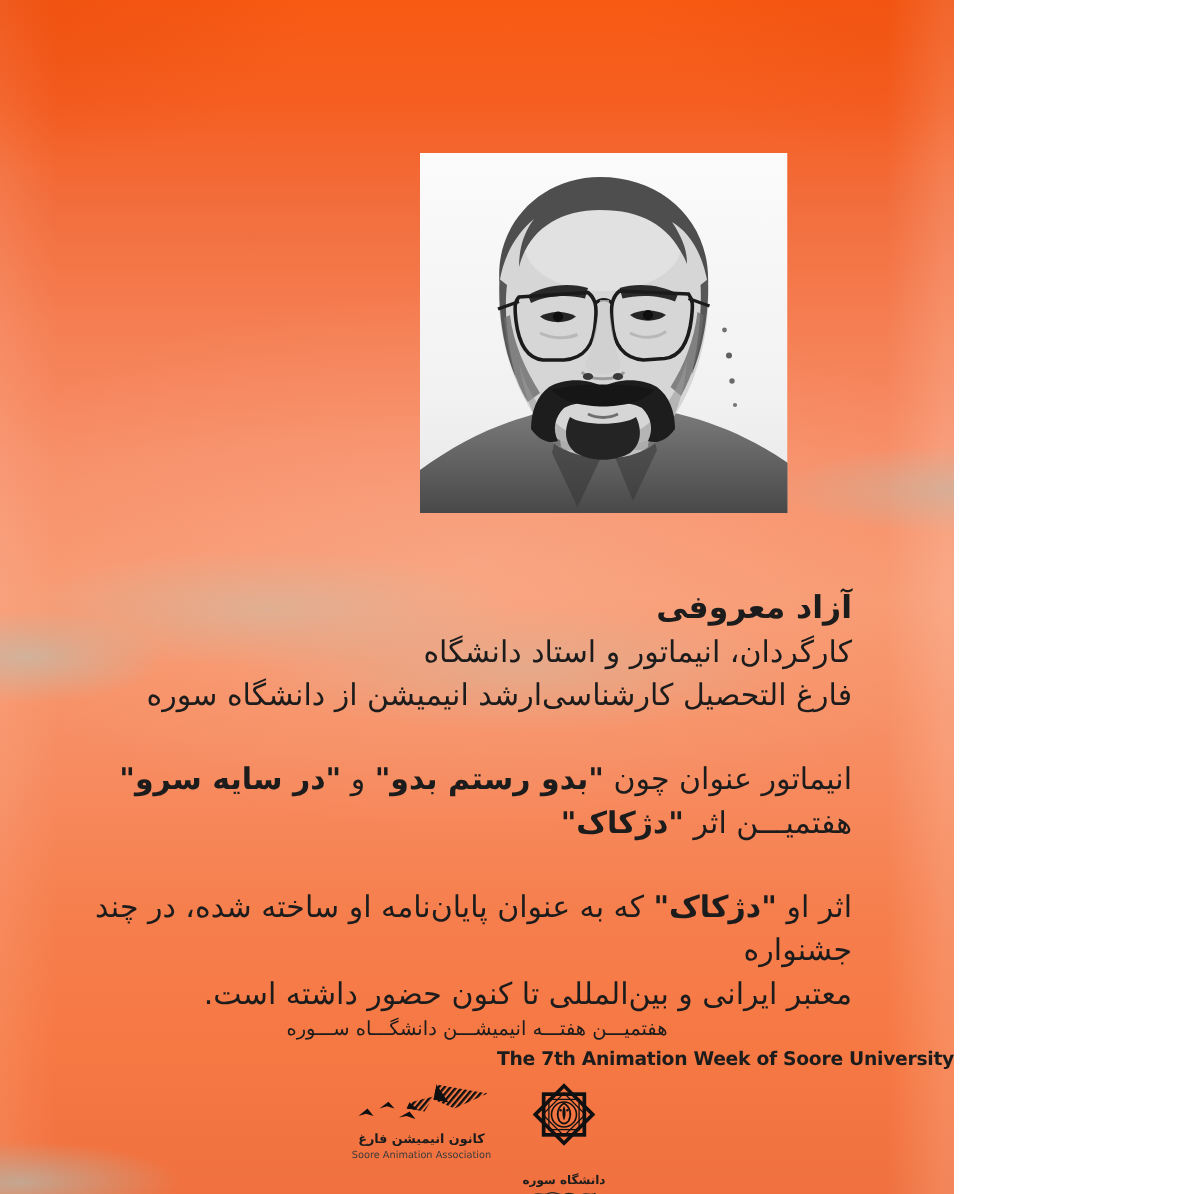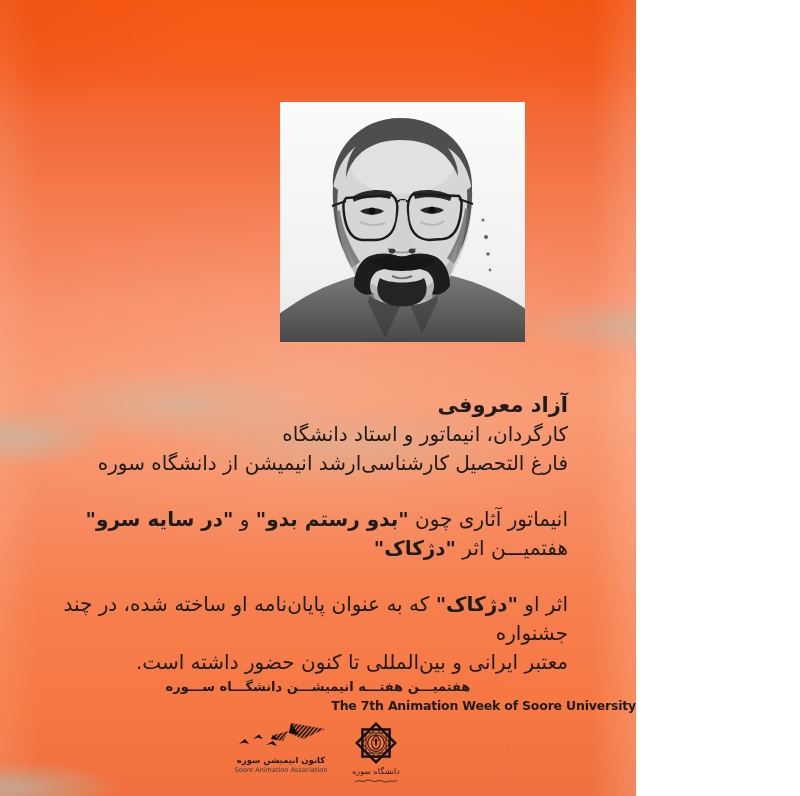--- a/index.html
+++ b/index.html
@@ -26,30 +26,30 @@
   .bio{
     position:absolute;top:391px;right:68px;left:60px;
     direction:rtl;text-align:right;color:#1c1c1c;
     font-size:20px;line-height:29px;
   }
   .bio .name{font-weight:700;font-size:21px;}
   .bio .block{margin-top:27px;}
   .b{font-weight:700;}
 
   .footer{position:absolute;left:0;right:0;top:679px;text-align:center;color:#1c1c1c;}
-  .fest-fa{direction:rtl;font-weight:700;font-size:13px;letter-spacing:.5px;}
+  .fest-fa{direction:rtl;font-weight:400;font-size:13px;letter-spacing:.5px;}
   .fest-en{font-weight:700;font-size:12.5px;letter-spacing:-.2px;margin-top:4px;text-align:right;}
   .logos{margin-top:9px;display:flex;justify-content:center;align-items:flex-start;gap:16px;}
   .assoc{width:100px;}
   .assoc svg{display:block;width:92px;height:32px;margin:0 auto;}
   .assoc-fa{direction:rtl;font-size:8.5px;font-weight:700;margin-top:1px;white-space:nowrap;}
   .assoc-en{font-size:6.5px;color:#3a3a3a;margin-top:1px;white-space:nowrap;text-align:center;}
   .univ{width:58px;}
   .univ svg.star{display:block;width:42px;height:42px;margin:0 auto;}
-  .univ-fa{direction:rtl;font-size:8px;font-weight:400;margin-top:3px;white-space:nowrap;}
+  .univ-fa{direction:rtl;font-size:8px;font-weight:700;margin-top:18px;white-space:nowrap;}
   .univ svg.squiggle{display:block;width:46px;height:8px;margin:1px auto 0;}
 </style>
 </head>
 <body>
 
 <div class="poster">
 
   <div class="photo">
     <svg viewBox="0 0 245 240" preserveAspectRatio="none">
       <defs>
@@ -104,21 +104,21 @@
       <path d="M100,176 C108,182 136,182 144,176 C148,184 148,194 140,200 C130,206 114,206 104,200 C96,194 96,184 100,176 Z" fill="#242424"></path>
     </svg>
   </div>
 
   <div class="bio">
     <div class="name">آزاد معروفی</div>
     <div class="line">کارگردان، انیماتور و استاد دانشگاه</div>
     <div class="line">فارغ التحصیل کارشناسی‌ارشد انیمیشن از دانشگاه سوره</div>
 
     <div class="block">
-      <div class="line"><span>انیماتور آثاری چون </span><span class="b">"بدو رستم بدو"</span><span> و </span><span class="b">"در سایه سرو"</span></div>
+      <div class="line"><span>انیماتور عنوان چون </span><span class="b">"بدو رستم بدو"</span><span> و </span><span class="b">"در سایه سرو"</span></div>
       <div class="line"><span>هفتمیـــن اثر </span><span class="b">"دژکاک"</span></div>
     </div>
 
     <div class="block">
       <div class="line"><span>اثر او </span><span class="b">"دژکاک"</span><span> که به عنوان پایان‌نامه او ساخته شده، در چند جشنواره</span></div>
       <div class="line">معتبر ایرانی و بین‌المللی تا کنون حضور داشته است.</div>
     </div>
   </div>
 
   <div class="footer">
@@ -134,21 +134,21 @@
             </pattern>
           </defs>
           <path d="M56,1 L90,7 L68,17 L54,11 Z" fill="url(#hatch)"></path>
           <path d="M56,1 L64,13 L54,11 Z" fill="#101010"></path>
           <path d="M38,13 L54,9 L48,19 L36,17 Z" fill="url(#hatch)"></path>
           <path d="M38,13 L44,18 L36,17 Z" fill="#101010"></path>
           <path d="M4,22 L10,17 L14,22 L9,20.5 Z" fill="#101010"></path>
           <path d="M18,17 L24,12.5 L28,17 L23,15.5 Z" fill="#101010"></path>
           <path d="M31,23 L38,19 L42,24 L36,22 Z" fill="#101010"></path>
         </svg>
-        <div class="assoc-fa">کانون انیمیشن سوره</div>
+        <div class="assoc-fa">کانون انیمیشن فارغ</div>
         <div class="assoc-en">Soore Animation Association</div>
       </div>
 
       <div class="univ">
         <svg class="star" viewBox="-24 -24 48 48">
           <g fill="none" stroke="#101010" stroke-width="2.8">
             <rect x="-15.5" y="-15.5" width="31" height="31"></rect>
             <rect x="-15.5" y="-15.5" width="31" height="31" transform="rotate(45)"></rect>
           </g>
           <g fill="none" stroke="#101010" stroke-width="1">

